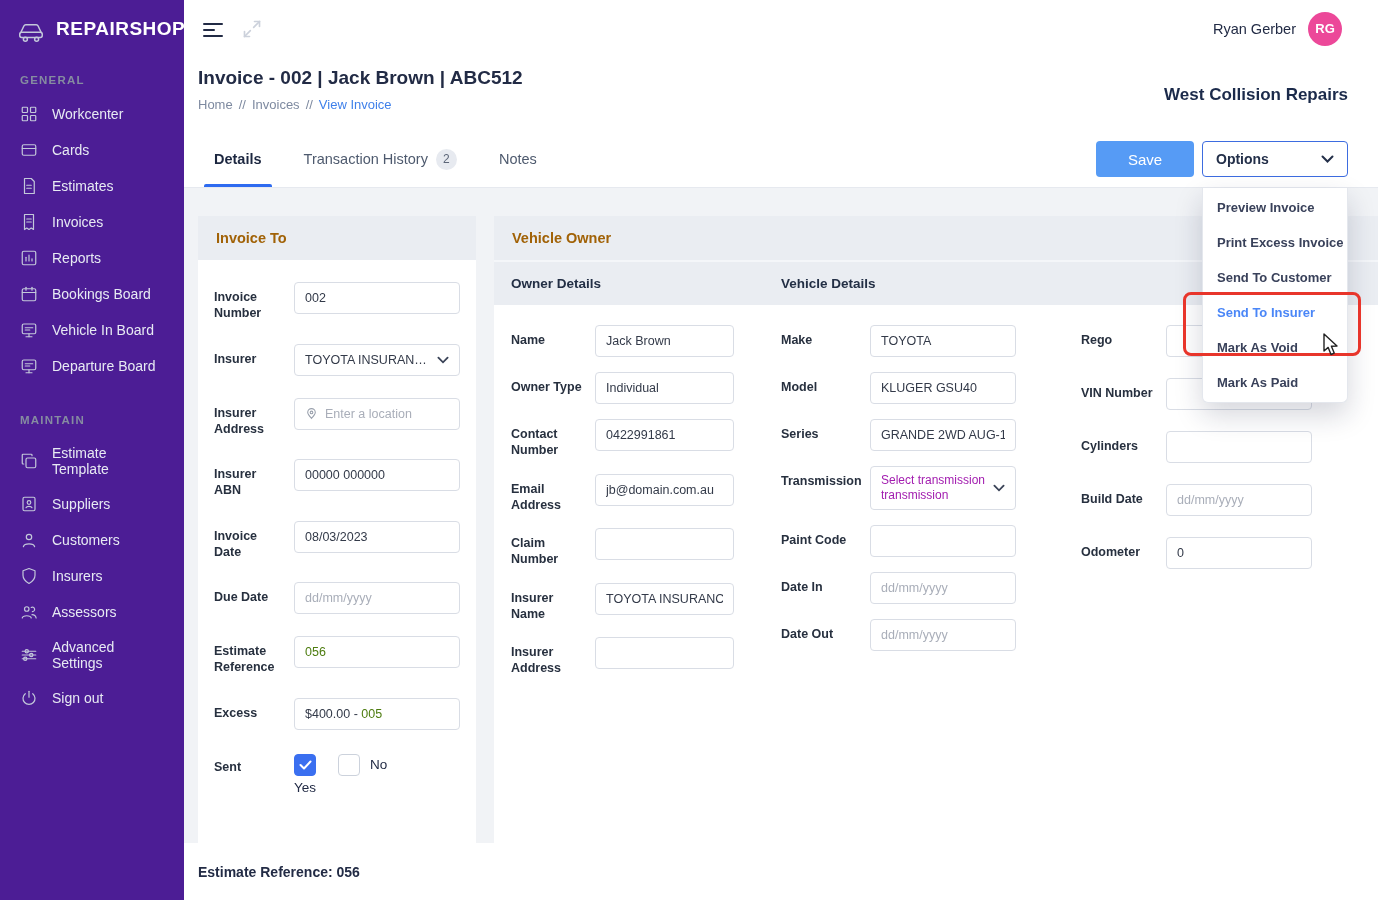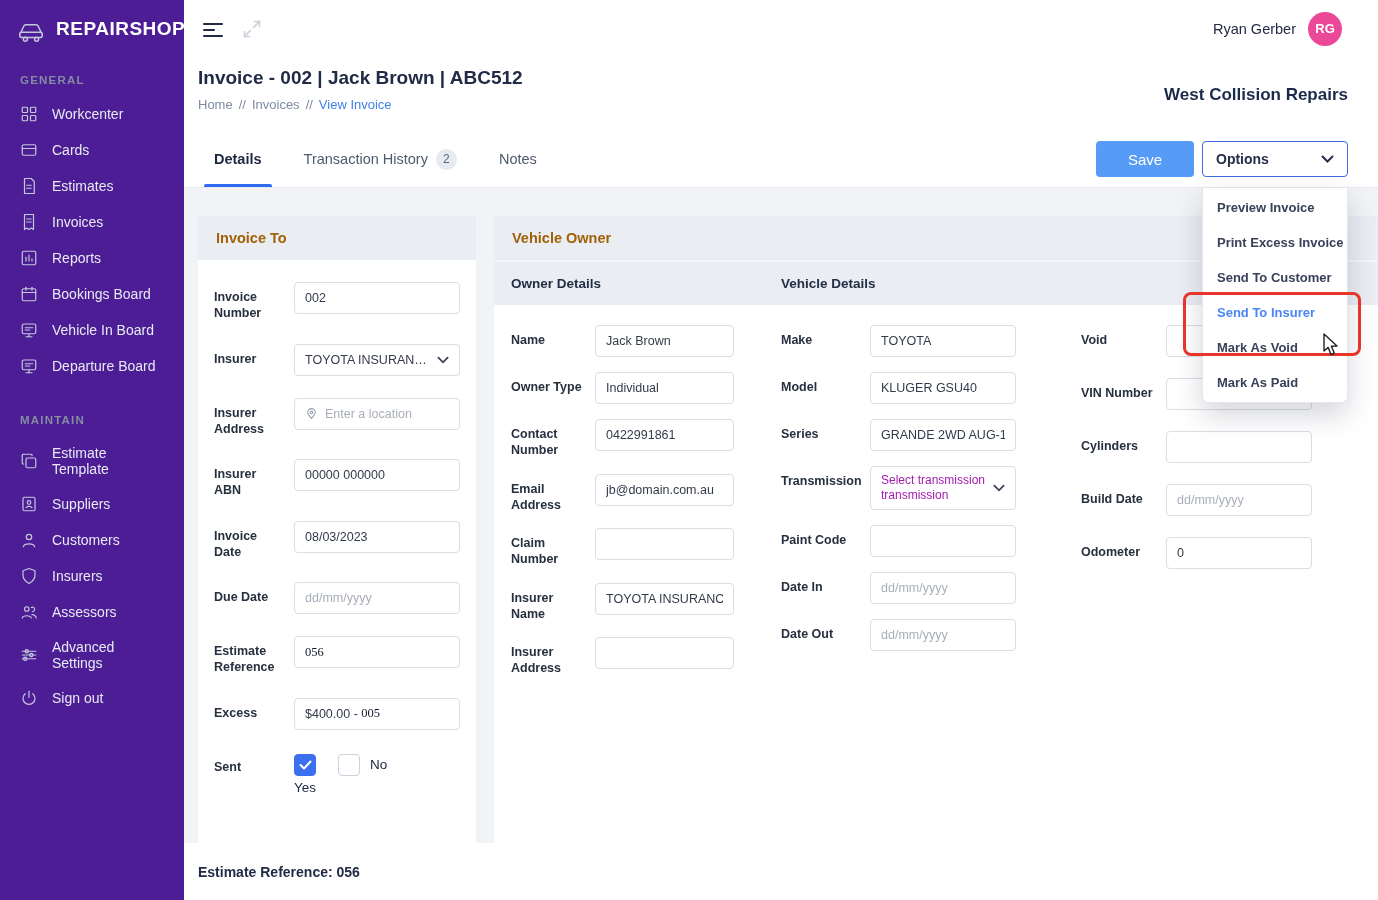--- a/index.html
+++ b/index.html
@@ -52,21 +52,21 @@
   .invoice-body { padding:22px 16px; }
   .row { display:flex; margin-bottom:22px; }
   .flabel { width:80px; flex-shrink:0; padding-top:7px; padding-right:8px; font-size:12.5px; font-weight:bold; color:#27303f; line-height:1.3; }
   .fctl { flex:1; min-width:0; }
   .input { width:100%; height:32px; border:1px solid #d9dde5; border-radius:4px; background:#fff; padding:0 10px; font-size:12.5px; color:#333a49; font-family:inherit; outline:none; }
   .input::placeholder { color:#a9aeb9; }
   div.input { display:flex; align-items:center; }
   .select { justify-content:space-between; cursor:pointer; }
   .sel-text { white-space:nowrap; overflow:hidden; text-overflow:ellipsis; }
   .chev { display:inline-flex; flex-shrink:0; margin-left:6px; }
-  .blue-text { color:#0f172a;font-family:Liberation Serif, serif; }
+  .blue-text { color:#4d7c0f; }
   .with-icon { gap:7px; }
   .with-icon input { border:none; padding:0; flex:1; min-width:0; height:100%; font-size:12.5px; font-family:inherit; outline:none; color:#333a49; }
   .with-icon input::placeholder { color:#a9aeb9; }
   .excess span { white-space:pre; }
 
   .sent-group { display:flex; align-items:flex-start; gap:22px; padding-top:2px; }
   .cb-col { display:flex; flex-direction:column; align-items:center; gap:4px; }
   .cb-row { display:flex; align-items:center; gap:10px; padding-top:0; }
   .checkbox { width:22px; height:22px; border-radius:4px; border:1px solid #ccd2dc; background:#fff; display:inline-flex; align-items:center; justify-content:center; cursor:pointer; }
   .checkbox.checked { background:#3a6ff0; border-color:#3a6ff0; }
@@ -507,21 +507,21 @@
               <div class="fctl"><input class="input" placeholder="dd/mm/yyyy" style=""></div>
             </div>
             <div class="row">
               <label class="flabel">Date Out</label>
               <div class="fctl"><input class="input" placeholder="dd/mm/yyyy" style=""></div>
             </div>
           </div>
 
           <div class="vo-col3">
             <div class="row">
-              <label class="flabel">Void</label>
+              <label class="flabel">Rego</label>
               <div class="fctl"><input class="input" style=""></div>
             </div>
             <div class="row">
               <label class="flabel">VIN Number</label>
               <div class="fctl"><input class="input" style=""></div>
             </div>
             <div class="row">
               <label class="flabel">Cylinders</label>
               <div class="fctl"><input class="input" style=""></div>
             </div>

